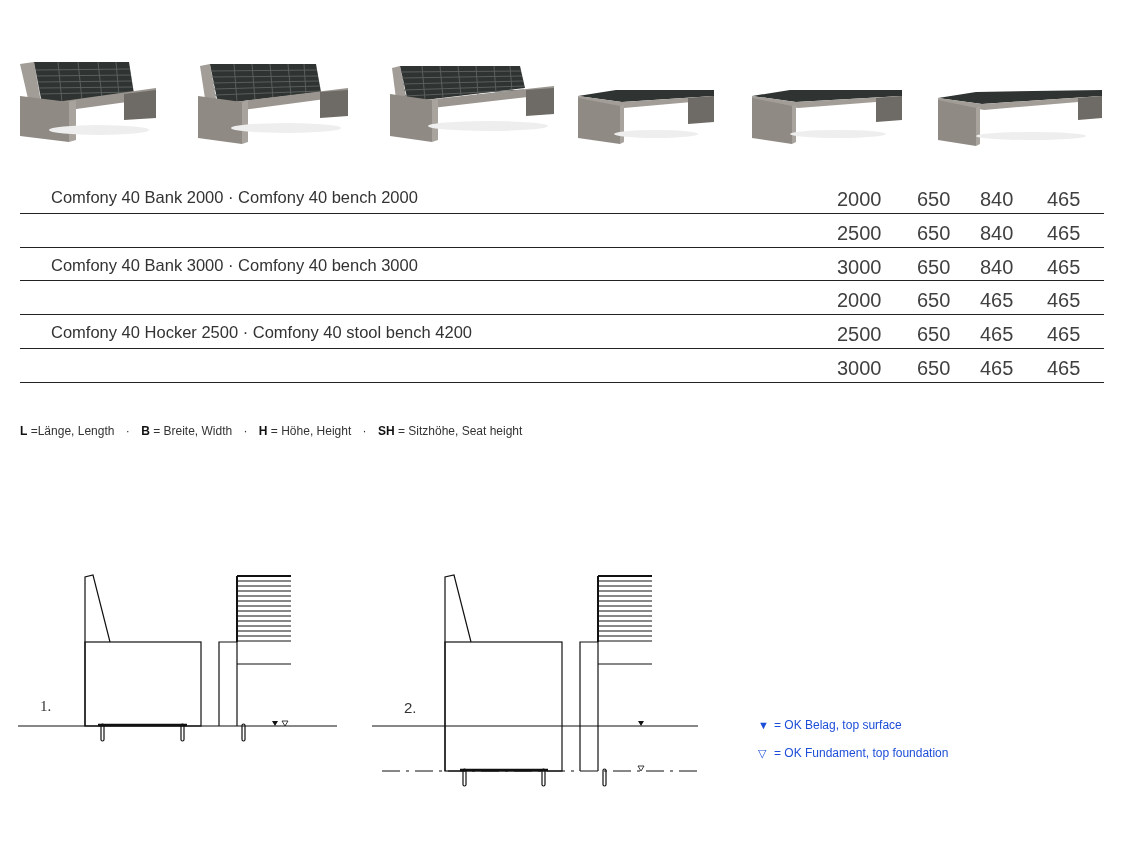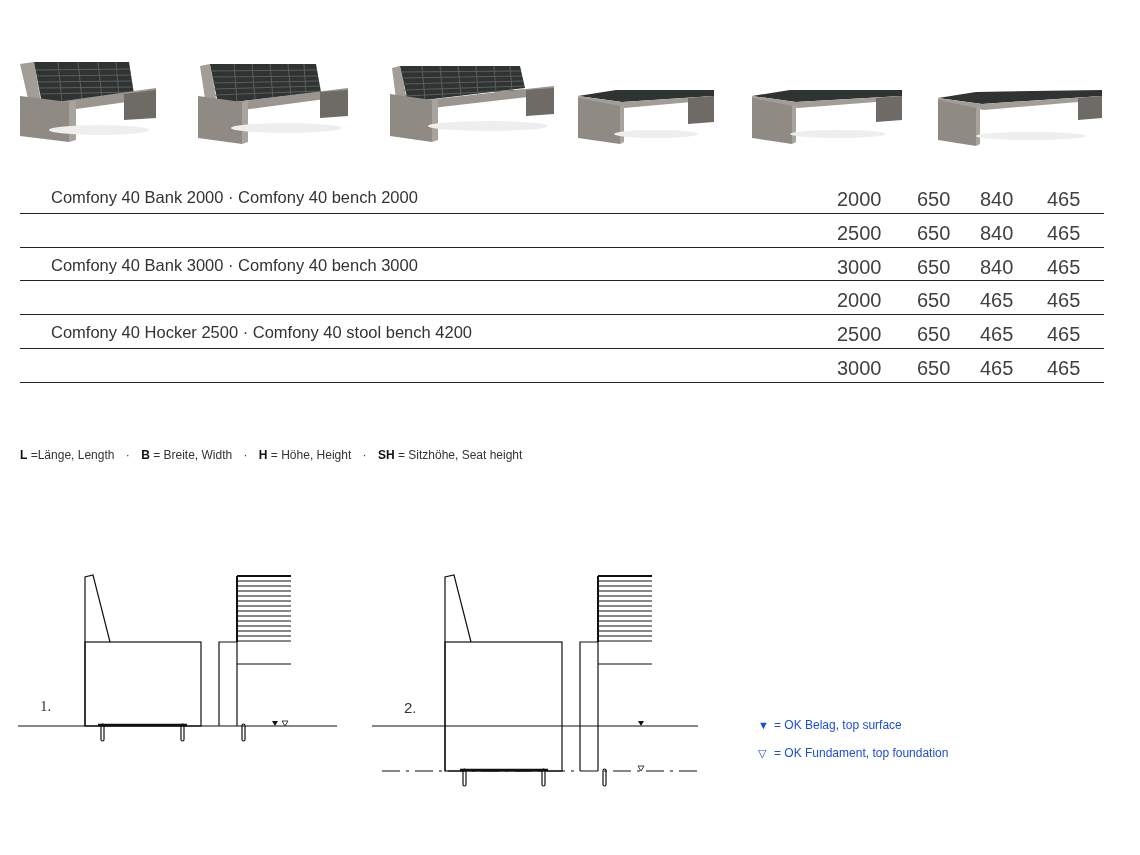--- a/index.html
+++ b/index.html
@@ -7,21 +7,21 @@
          font-family:"Liberation Sans", "DejaVu Sans", sans-serif; color:#333; }
   .product-strip { position:absolute; left:0; top:0; width:1140px; height:170px; }
   .product { position:absolute; }
   .spec-table { position:absolute; left:20px; top:180px; width:1084px; }
   .spec-header { position:relative; height:36px; }
   .col { position:absolute; font-size:16px; color:#333; white-space:nowrap; }
   .col b { font-weight:bold; color:#222; }
   .spec-row { position:relative; height:33.8px; border-bottom:1.2px solid #222; box-sizing:border-box; }
   .spec-row .name { position:absolute; left:0; top:8px; font-size:16.5px; color:#333; white-space:nowrap;margin-left:31px; }
   .spec-row .val { position:absolute; top:8px; font-size:20px; color:#404040; }
-  .legend-line { position:absolute; left:20px; top:424px; font-size:12px; color:#333; white-space:nowrap;margin-top:24px; }
+  .legend-line { position:absolute; left:20px; top:424px; font-size:12px; color:#333; white-space:nowrap; }
   .legend-line b { font-weight:bold; color:#111; }
   .legend-line .sep { margin:0 8px; }
   .drawing { position:absolute; }
   .key { position:absolute; left:758px; font-size:12px; color:#1d4ed8; white-space:nowrap; }
   .key .sym { display:inline-block; width:12px; margin-right:4px; font-size:11px; }
 </style>
 </head>
 <body>
 
 <div class="product-strip">

